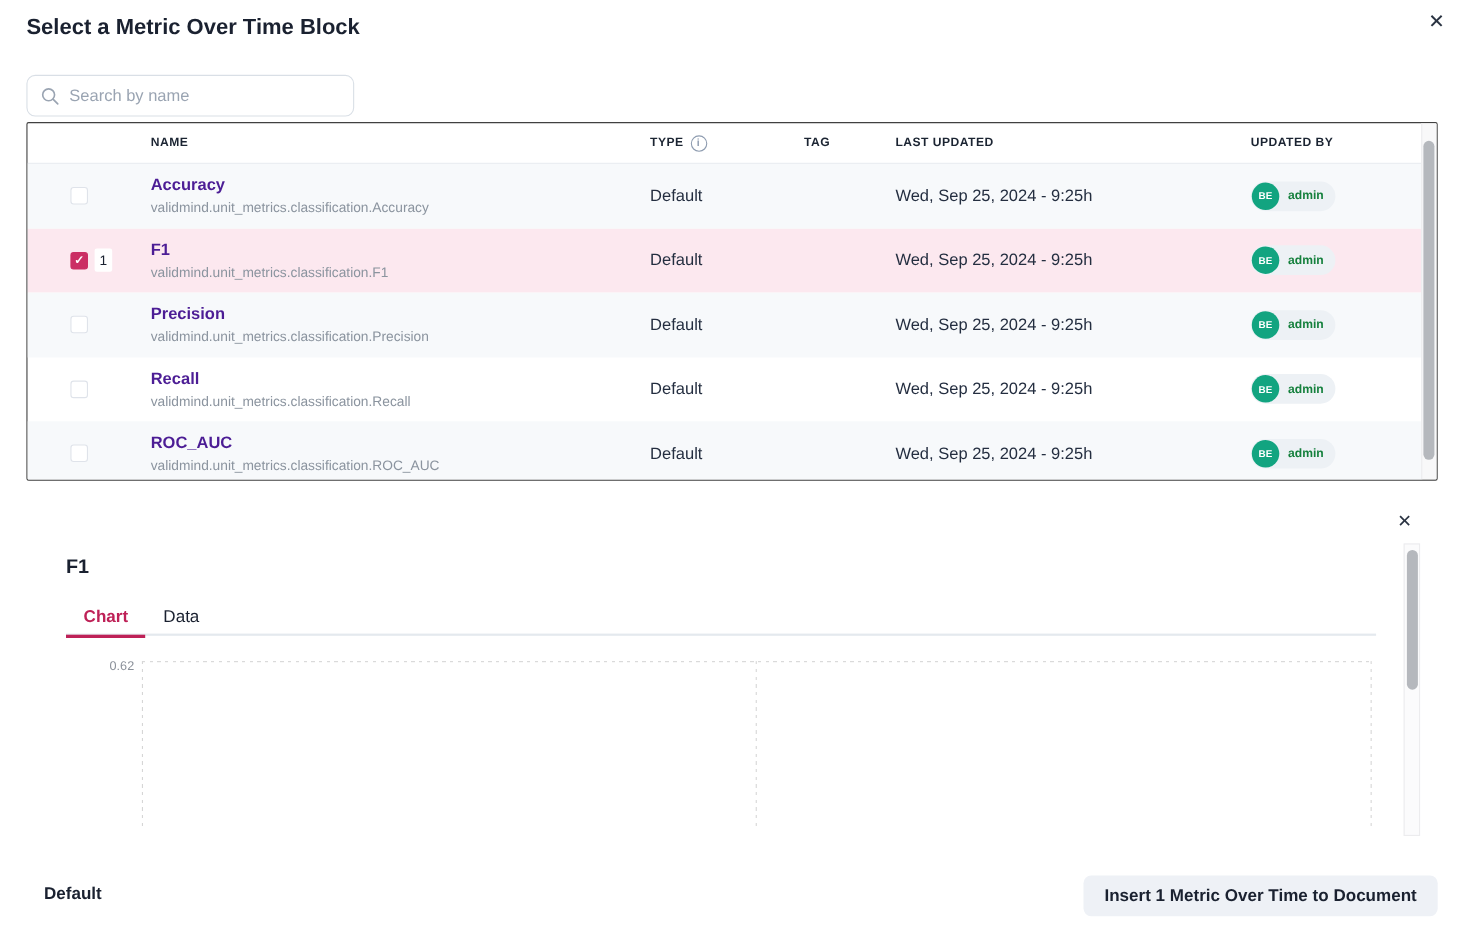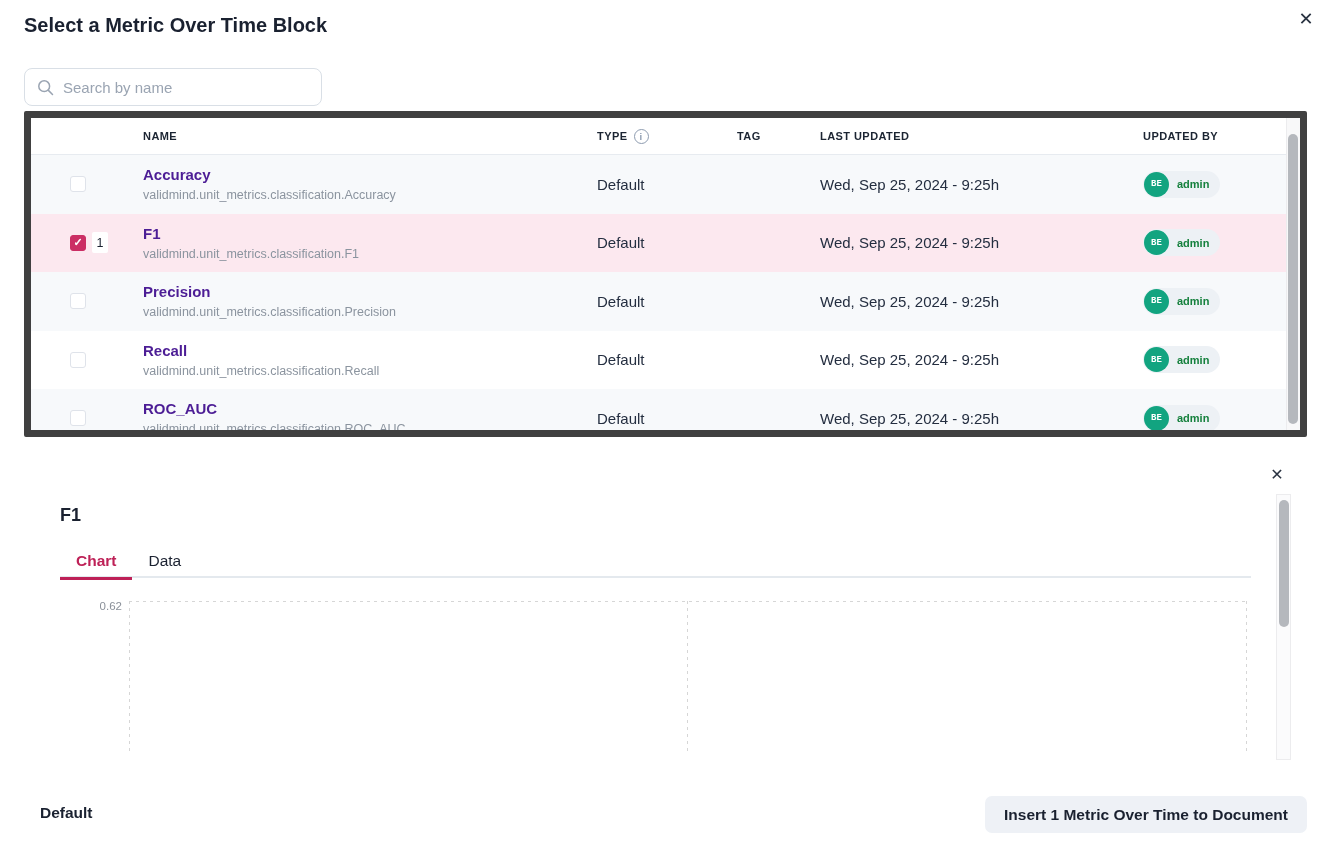--- a/index.html
+++ b/index.html
@@ -10,37 +10,37 @@
   .modal-title { position:absolute; left:24px; top:14px; font-size:20px; font-weight:700; color:#1a2130; }
   .modal-close { position:absolute; left:1293px; top:6px; width:26px; height:26px; display:flex; align-items:center; justify-content:center; font-size:18px; color:#2a3342; cursor:pointer; background:none; border:none; }
 
   
   .search-box { position:absolute; left:24px; top:68px; width:298px; height:38px; border:1px solid #d9dfe6; border-radius:8px; display:flex; align-items:center; padding:0 12px; gap:9px; background:#fff; }
   .search-box svg { flex:0 0 auto; }
   .search-input { border:none; outline:none; flex:1; font-size:15px; color:#4d7c0f; font-family:inherit; background:transparent; }
   .search-input::placeholder { color:#9aa4b2; }
 
   
-  .table-wrap { position:absolute; left:24px; top:111px; width:1283px; height:326px; border:7px solid #404040; border-radius:2px; overflow:hidden; background:#fff; }
+  .table-wrap { position:absolute; left:24px; top:111px; width:1283px; height:326px; border:1px solid #404040; border-radius:2px; overflow:hidden; background:#fff; }
   .tgrid { display:grid; grid-template-columns:112px 454px 140px 83px 323px 1fr; align-items:center; width:calc(100% - 14px); }
   .thead { height:37px; border-bottom:1px solid #e7ebf0; }
   .th { font-size:11px; font-weight:700; letter-spacing:.04em; color:#1b2432; display:flex; align-items:center; gap:6px; }
   .info-icon { width:15px; height:15px; border:1px solid #8e9cb0; border-radius:50%; color:#8e9cb0; font-size:9.5px; line-height:13px; text-align:center; font-style:normal; display:inline-block; }
   .trow { height:58.5px; }
   .trow.zebra { background:#f7f9fb; }
   .trow.selected { background:#fce8ef; }
   .cell-check { display:flex; align-items:center; gap:6px; padding-left:39px; }
   .checkbox { width:16px; height:16px; border:1.5px solid #dfe3ea; border-radius:3px; background:#fff; display:flex; align-items:center; justify-content:center; cursor:pointer; }
   .checkbox.checked { background:#cb2e64; border-color:#cb2e64; color:#fff; font-size:11px; font-weight:700; }
   .order-chip { background:#fff; border-radius:2px; min-width:16px; height:21px; display:flex; align-items:center; justify-content:center; font-size:12.5px; color:#1a2130; padding:0 3px; }
   .name-cell .metric-name { font-size:15px; font-weight:600; color:#4c1d95; margin-bottom:5px; }
   .name-cell .metric-id { font-size:12.5px; color:#8b949f; }
   .cell-plain { font-size:15px; color:#242e40; }
   .user-pill { display:inline-flex; align-items:center; gap:8px; background:#edf1f5; border-radius:14px; padding:1px 11px 1px 1px; height:27px; }
-  .avatar { width:25px; height:25px; border-radius:50%; background:#12a480; color:#fff; font-size:9px; font-weight:700; display:flex; align-items:center; justify-content:center; letter-spacing:.02em;font-family:Liberation Mono, monospace; }
+  .avatar { width:25px; height:25px; border-radius:50%; background:#12a480; color:#fff; font-size:9px; font-weight:700; display:flex; align-items:center; justify-content:center; letter-spacing:.02em; }
   .user-name { font-size:11px; color:#15803d;font-weight:bold; }
 
   .tbl-scroll-track { position:absolute; top:0; right:0; width:14px; height:100%; background:#f8f8f9; border-left:1px solid #ececee; }
   .tbl-scroll-thumb { position:absolute; top:16px; right:2px; width:10px; height:290px; background:#b5b8bd; border-radius:6px; }
 
   
   .preview-close { position:absolute; left:1266px; top:463px; width:22px; height:22px; display:flex; align-items:center; justify-content:center; font-size:16px; color:#2a3342; cursor:pointer; background:none; border:none; }
   .preview-title { position:absolute; left:60px; top:505px; font-size:18px; font-weight:700; color:#1a2130; }
   .tabs { position:absolute; left:60px; top:543px; width:1191px; height:35px; border-bottom:2px solid #e4e9ee; display:flex;text-align:center; }
   .tab { height:35px; padding:0 16px; display:flex; align-items:center; font-size:15.5px; color:#1a2130; font-weight:500; cursor:pointer; position:relative; }

